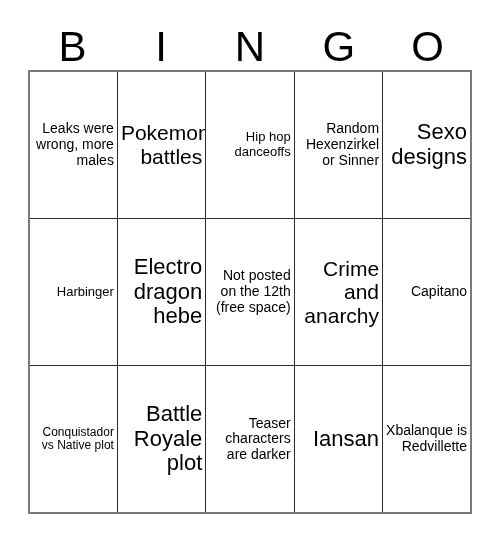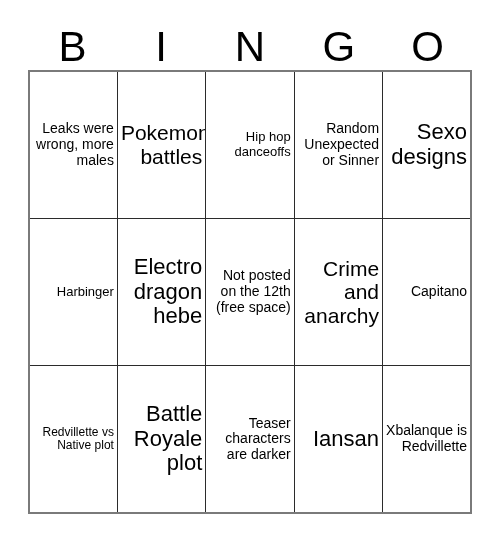--- a/index.html
+++ b/index.html
@@ -87,32 +87,32 @@
     <div class="header-cell">G</div>
     <div class="header-cell">O</div>
   </div>
 
   <table class="grid">
     <tbody>
       <tr>
         <td class="fs-sm">Leaks were wrong, more males</td>
         <td class="fs-lg">Pokemon battles</td>
         <td class="fs-md">Hip hop danceoffs</td>
-        <td class="fs-sm">Random Unexpected or Sinner</td>
+        <td class="fs-sm">Random Hexenzirkel or Sinner</td>
         <td class="fs-xl">Sexo designs</td>
       </tr>
       <tr>
         <td class="fs-md">Harbinger</td>
         <td class="fs-xl">Electro dragon hebe</td>
         <td class="fs-sm">Not posted on the 12th (free space)</td>
         <td class="fs-lg">Crime and anarchy</td>
         <td class="fs-sm">Capitano</td>
       </tr>
       <tr>
-        <td class="fs-xs">Redvillette vs Native plot</td>
+        <td class="fs-xs">Conquistador vs Native plot</td>
         <td class="fs-xl">Battle Royale plot</td>
         <td class="fs-sm">Teaser characters are darker</td>
         <td class="fs-xl">Iansan</td>
         <td class="fs-sm">Xbalanque is Redvillette</td>
       </tr>
     </tbody>
   </table>
 
 </div>
 

